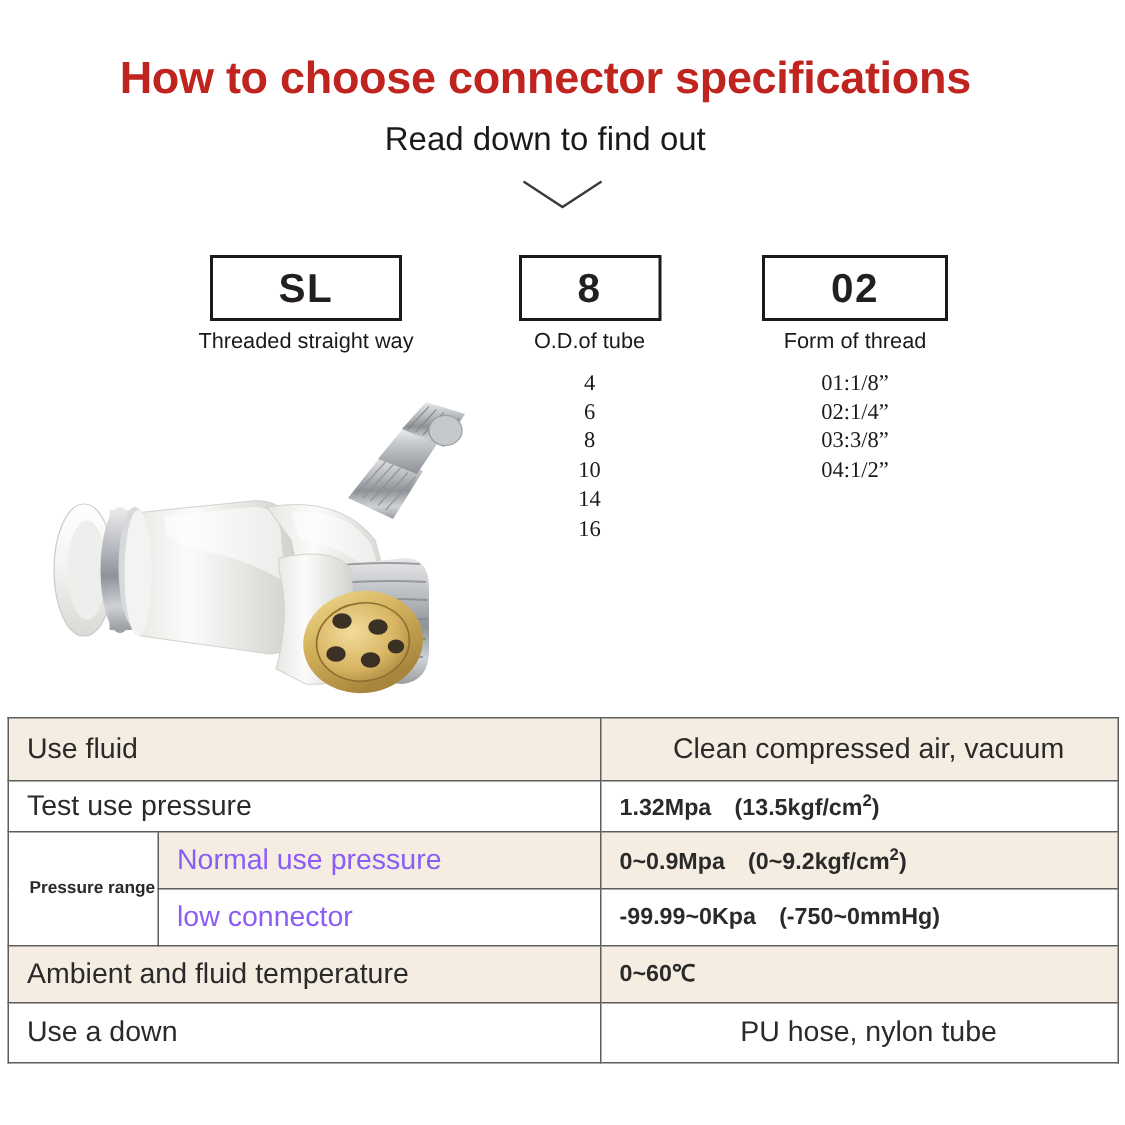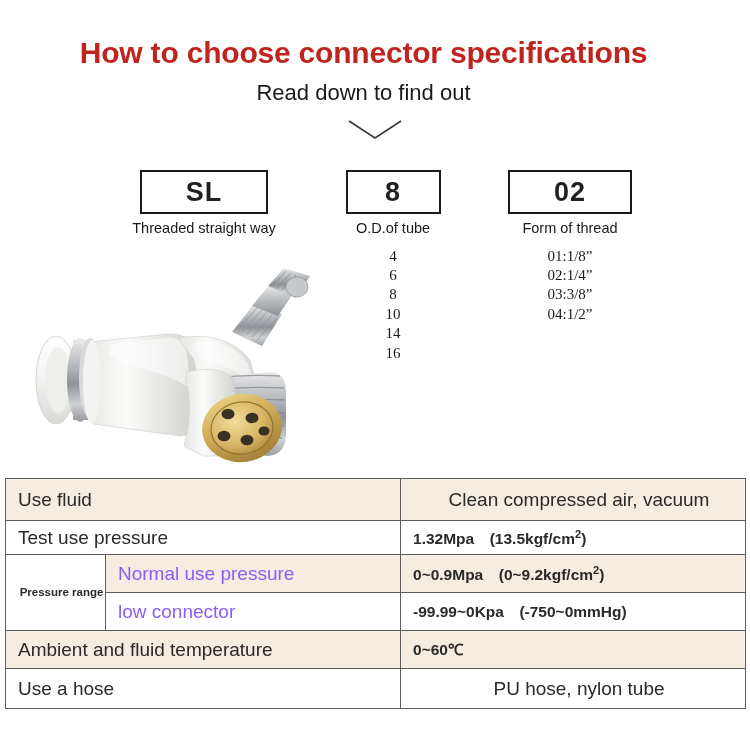--- a/index.html
+++ b/index.html
@@ -262,17 +262,17 @@
     </tr>
     <tr style="height:38px">
       <td class="r-white lbl-sub">low connector</td>
       <td class="r-white val-sm">-99.99~0Kpa (-750~0mmHg)</td>
     </tr>
     <tr style="height:38px">
       <td class="r-beige lbl" colspan="2">Ambient and fluid temperature</td>
       <td class="r-beige val-sm">0~60℃</td>
     </tr>
     <tr style="height:40px">
-      <td class="r-white lbl" colspan="2">Use a hose</td>
+      <td class="r-white lbl" colspan="2">Use a down</td>
       <td class="r-white val">PU hose, nylon tube</td>
     </tr>
   </tbody>
 </table>
 
 </body></html>

